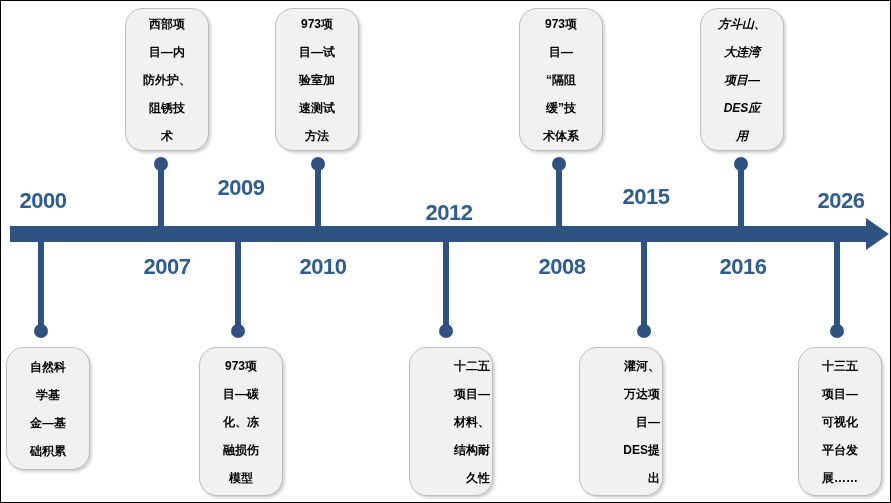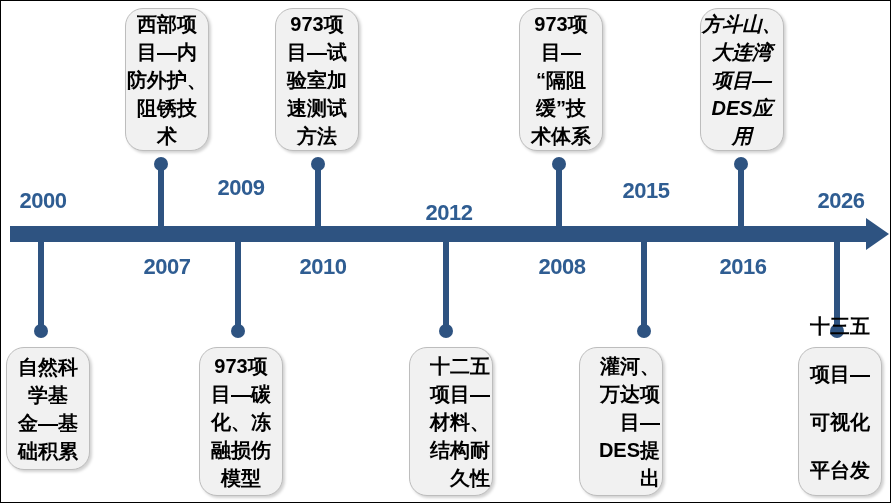--- a/index.html
+++ b/index.html
@@ -58,21 +58,21 @@
     display:flex;
     flex-direction:column;
     justify-content:center;
     align-items:center;
     padding:4px 2px;
   }
   .event-box .box-line {
     display:block;
     white-space:nowrap;
     text-align:center;
-    font-size:20px;
+    font-size:12px;
     font-weight:bold;
     line-height:28px;
     color:var(--boxtext,#000000);
   }
 </style>
 </head>
 <body>
 
 <div class="canvas" style="--blue: #2E5381; --yearblue: #2F5D92; --boxfill: #F1F1F1; --boxborder: #BDBDBD; --boxtext: #000000; --bg: #FFFFFF; border-color: rgb(0, 0, 0);">
   <div class="axis-bar"></div>
@@ -130,21 +130,21 @@
       <div class="year" style="left: 511px; top: 253px;">2008</div>
       <div class="connector" style="left: 555px; top: 158px; height: 68px;"></div>
       <div class="dot" style="left: 551px; top: 156px;"></div>
       <div class="event-box" style="left: 518px; top: 7px; height: 143px;">
         <span class="box-line">973项</span>
         <span class="box-line">目—</span>
         <span class="box-line">“隔阻</span>
         <span class="box-line">缓”技</span>
         <span class="box-line">术体系</span>
       </div>
-      <div class="year" style="left: 595px; top: 177px;">2015</div>
+      <div class="year" style="left: 595px; top: 183px;">2015</div>
       <div class="connector" style="left: 640px; top: 241px; height: 92px;"></div>
       <div class="dot" style="left: 636px; top: 323px;"></div>
       <div class="event-box" style="left: 578px; top: 346px; height: 149px; align-items: flex-end;">
         <span class="box-line">灌河、</span>
         <span class="box-line">万达项</span>
         <span class="box-line">目—</span>
         <span class="box-line">DES提</span>
         <span class="box-line">出</span>
       </div>
       <div class="year" style="left: 692px; top: 253px; text-align: center;">2016</div>
@@ -153,21 +153,21 @@
       <div class="event-box" style="left: 699px; top: 7px; height: 143px; font-style: italic;">
         <span class="box-line">方斗山、</span>
         <span class="box-line">大连湾</span>
         <span class="box-line">项目—</span>
         <span class="box-line">DES应</span>
         <span class="box-line">用</span>
       </div>
       <div class="year" style="left: 790px; top: 187px;">2026</div>
       <div class="connector" style="left: 833px; top: 241px; height: 92px;"></div>
       <div class="dot" style="left: 829px; top: 323px;"></div>
-      <div class="event-box" style="left: 797px; top: 346px; height: 149px; gap: 20px;">
+      <div class="event-box" style="left: 797px; top: 346px; height: 149px;">
         <span class="box-line">十三五</span>
         <span class="box-line">项目—</span>
         <span class="box-line">可视化</span>
         <span class="box-line">平台发</span>
         <span class="box-line">展……</span>
       </div>
     </div>
 </div>
 
 </body></html>

